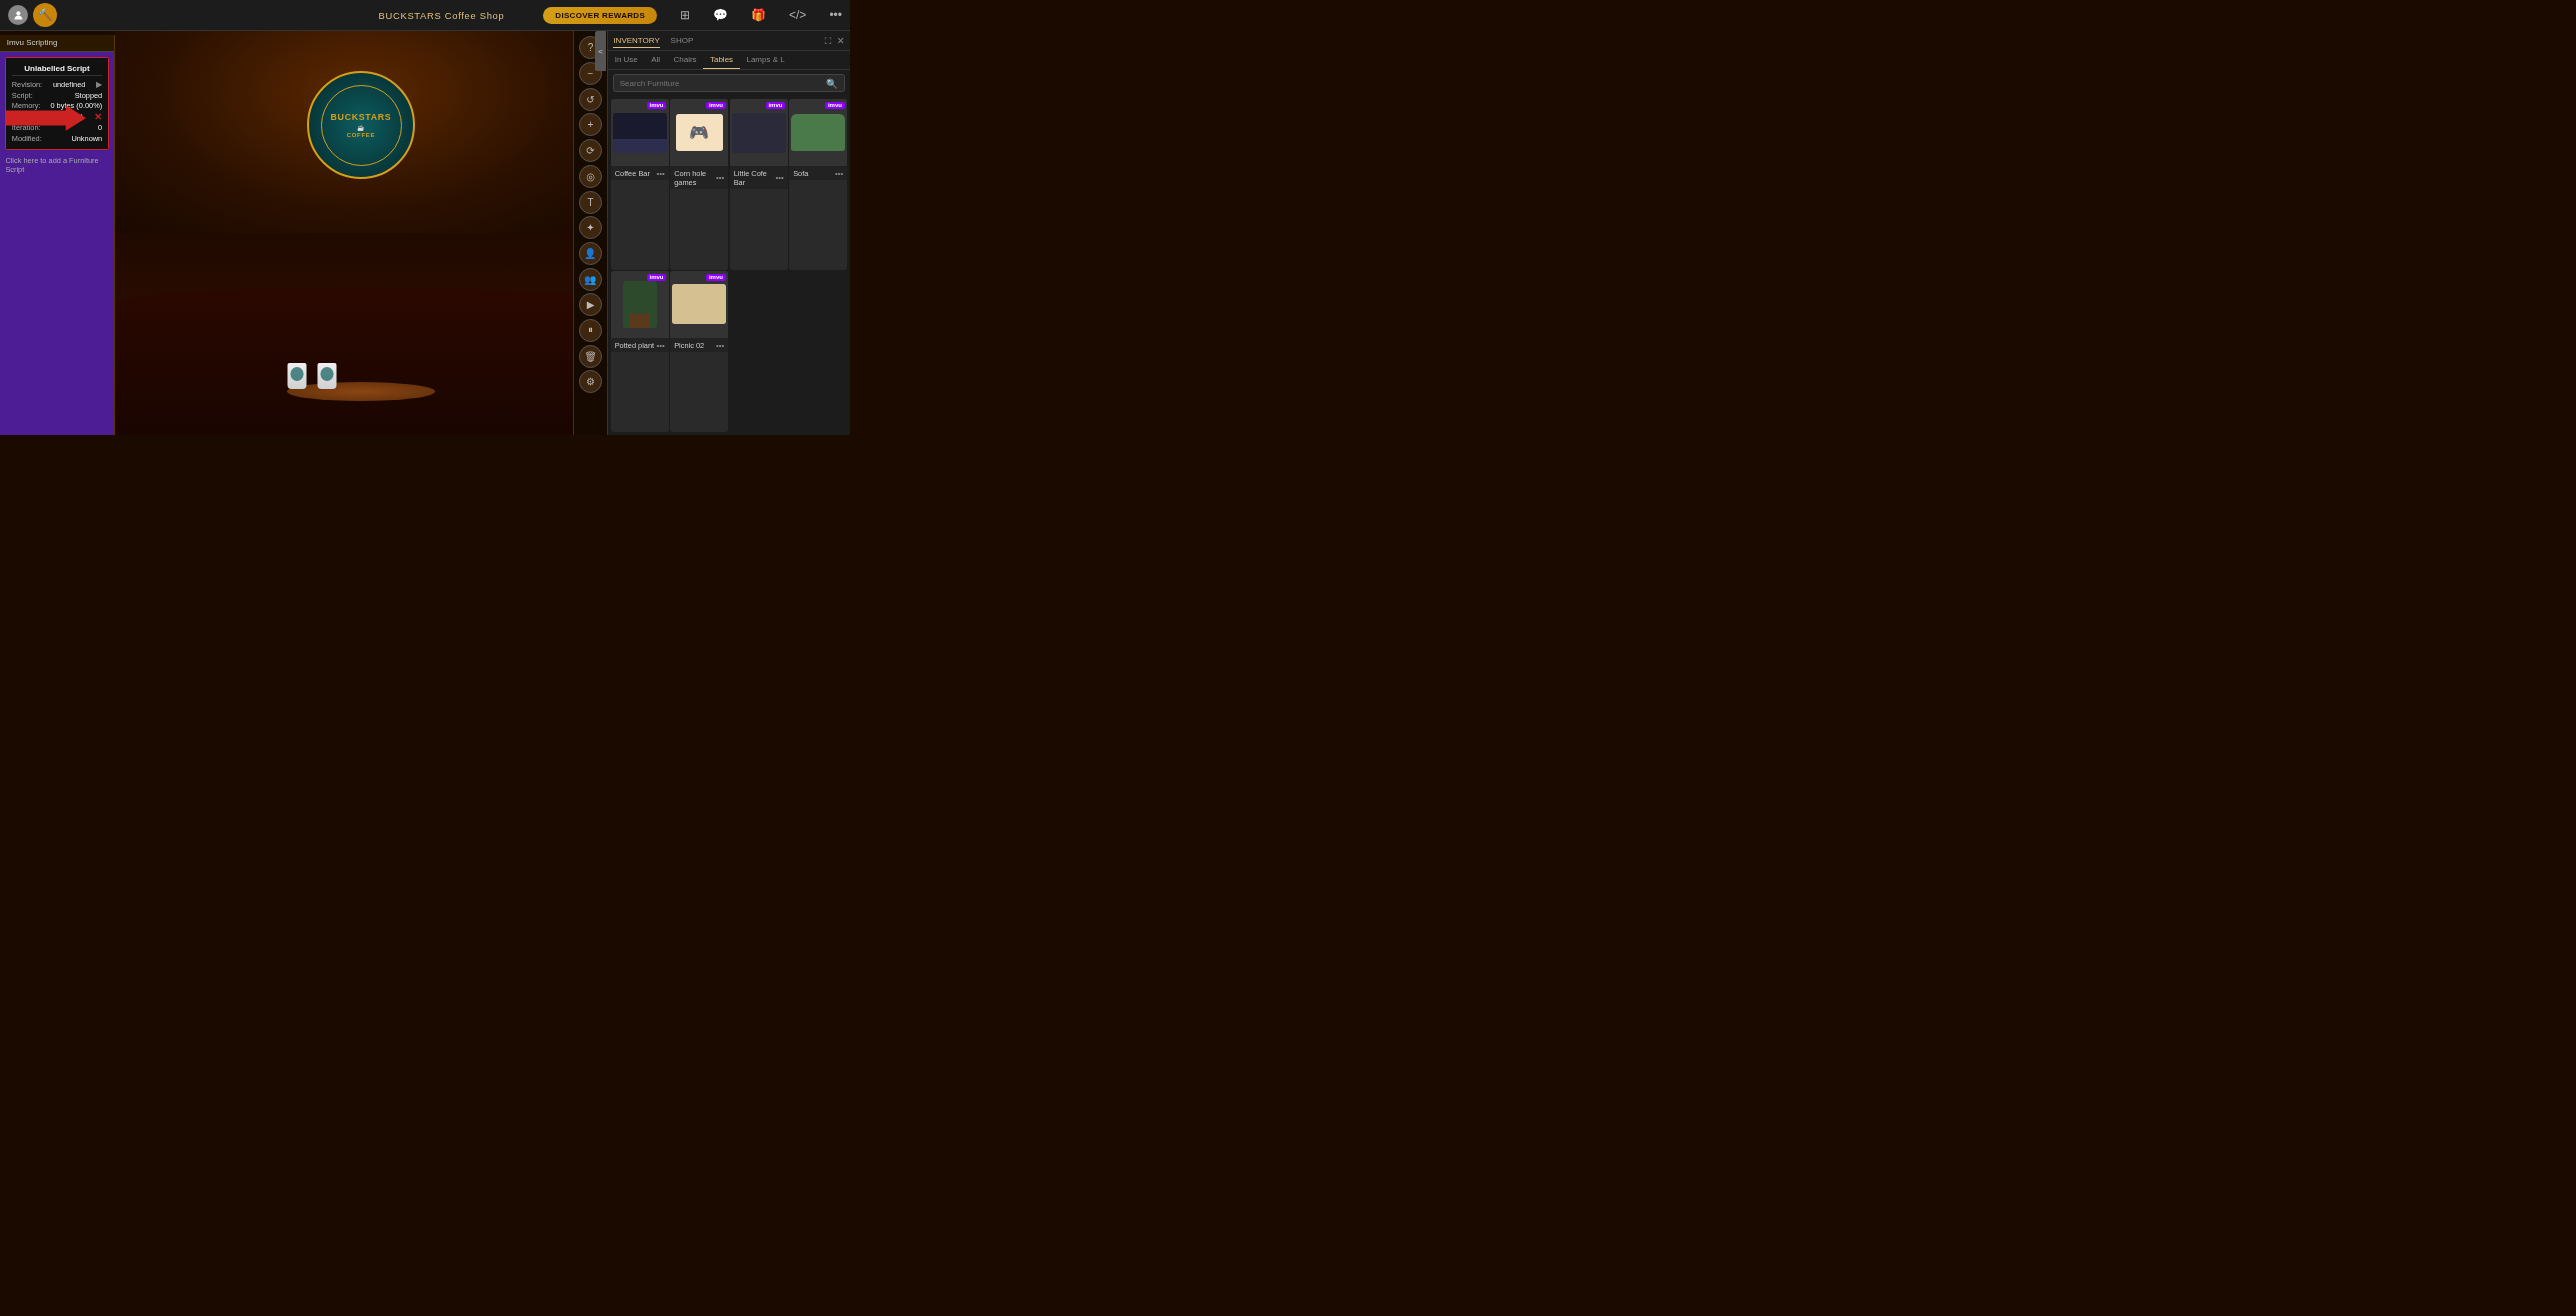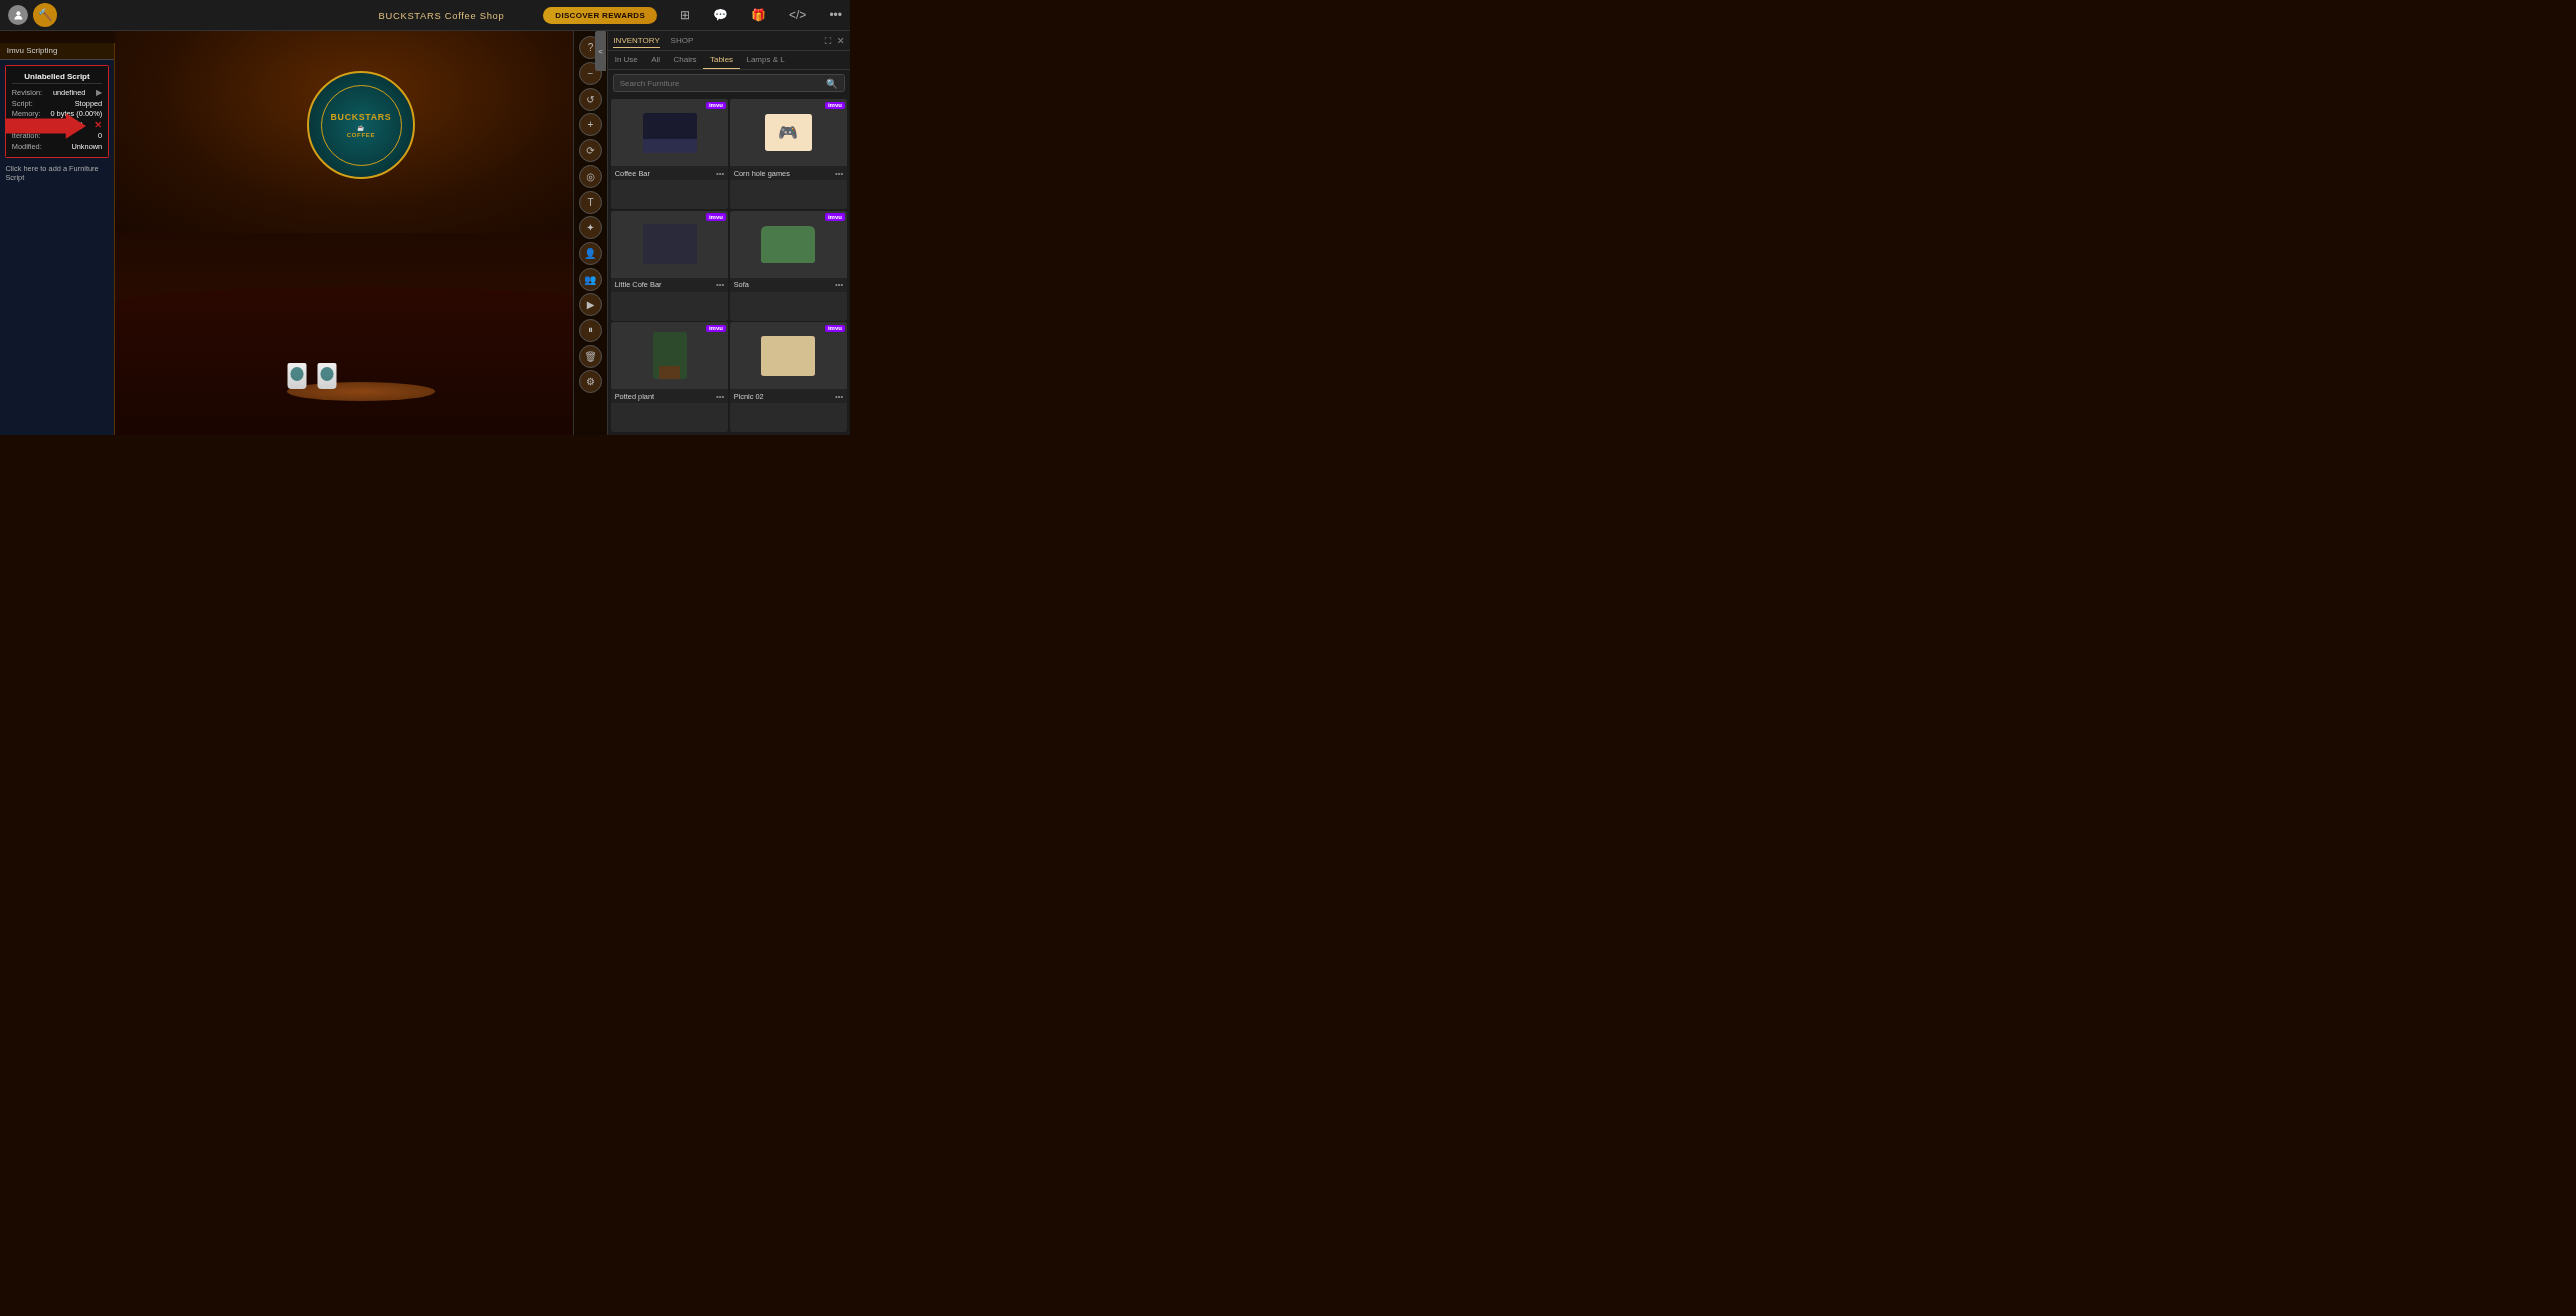--- a/index.html
+++ b/index.html
@@ -185,24 +185,24 @@
       border-radius: 50%;
       background: #0d5c60;
       opacity: 0.7;
     }
     .cup1 { left: calc(50% - 64px); transform: translateX(-50%); }
     .cup2 { left: calc(50% - 34px); transform: translateX(-50%); }
 
     
     .left-panel {
       position: absolute;
-      top: 43px; left: 0;
+      top: 35px; left: 0;
       width: 115px;
       bottom: 0;
-      background: #0f172a;
+      background: #4c1d95;
       border-right: 0.7px solid #5a3300;
     }
     .imvu-scripting-bar {
       background: #2a1800;
       color: #ccc;
       font-size: 8px;
       padding: 3.4px 6.7px;
       border-bottom: 0.7px solid #444;
     }
 
@@ -399,21 +399,21 @@
     .search-icon {
       color: #888;
       font-size: 9.4px;
     }
 
     
     .furniture-grid {
       flex: 1;
       overflow-y: auto;
       display: grid;
-      grid-template-columns: 1fr 1fr;
+      grid-template-columns: 1fr 1fr 1fr 1fr;
       gap: 1.3px;
       padding: 2.7px;
       scrollbar-width: thin;
       scrollbar-color: #555 #222;
     }
     .furniture-item {
       background: #2a2a2a;
       border-radius: 2.7px;
       overflow: hidden;
       cursor: pointer;

